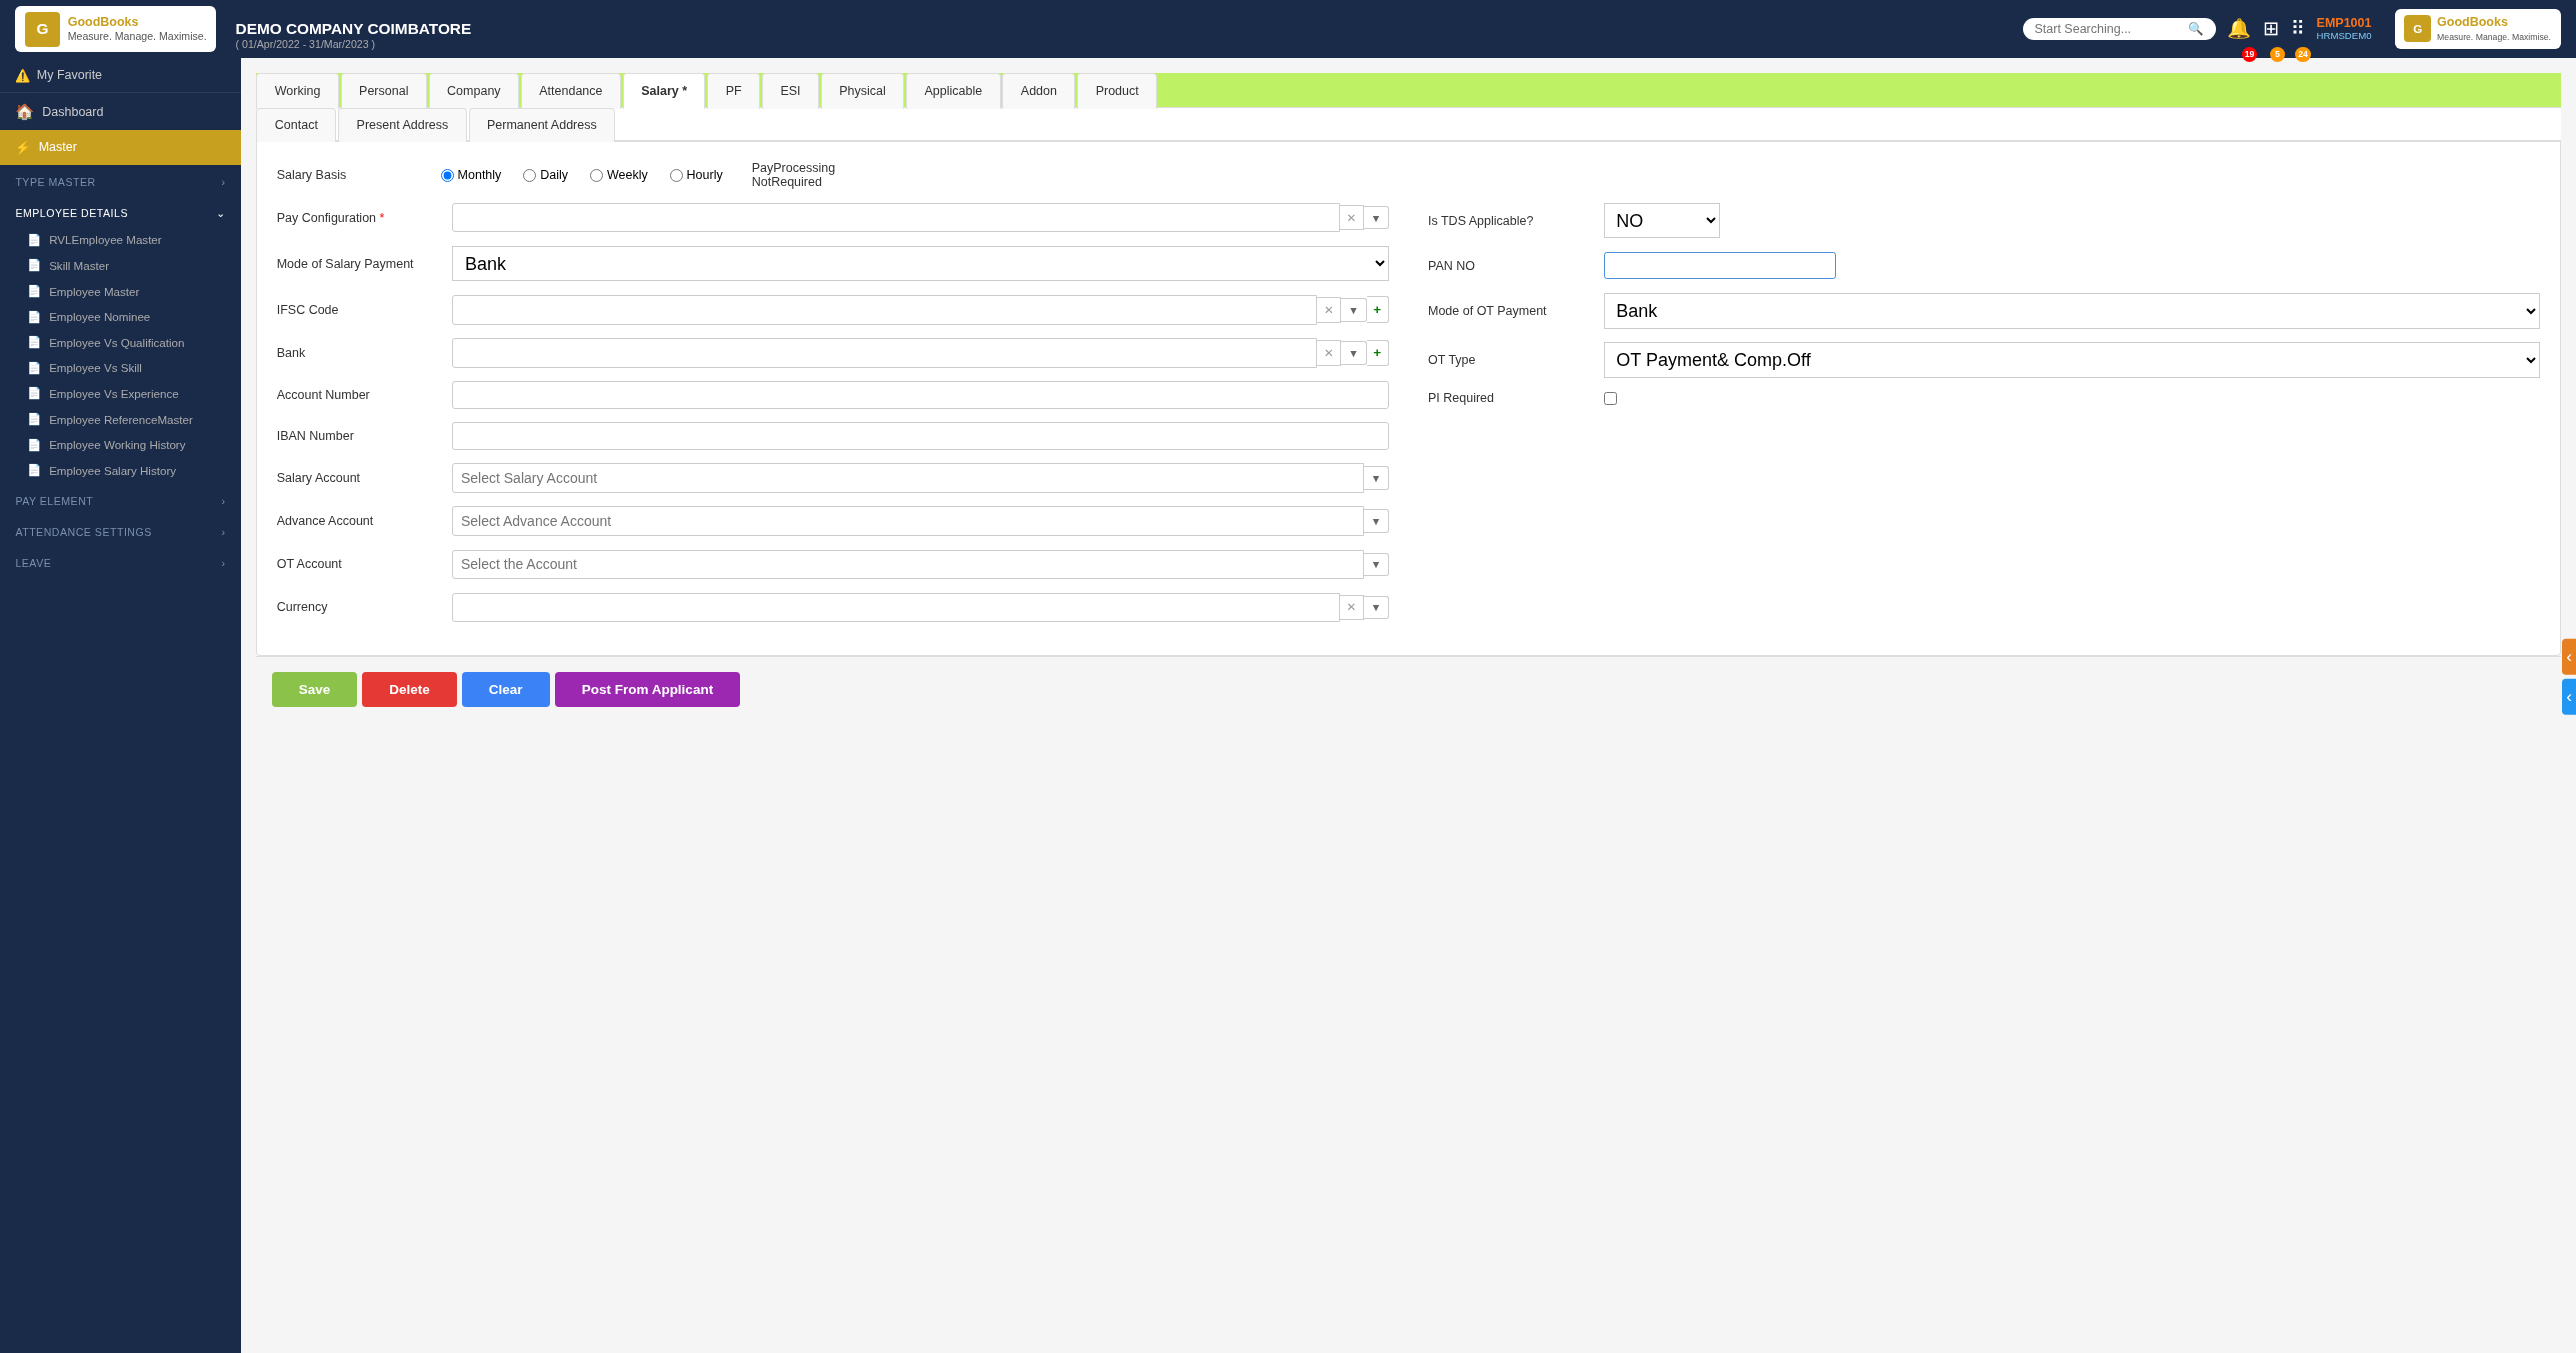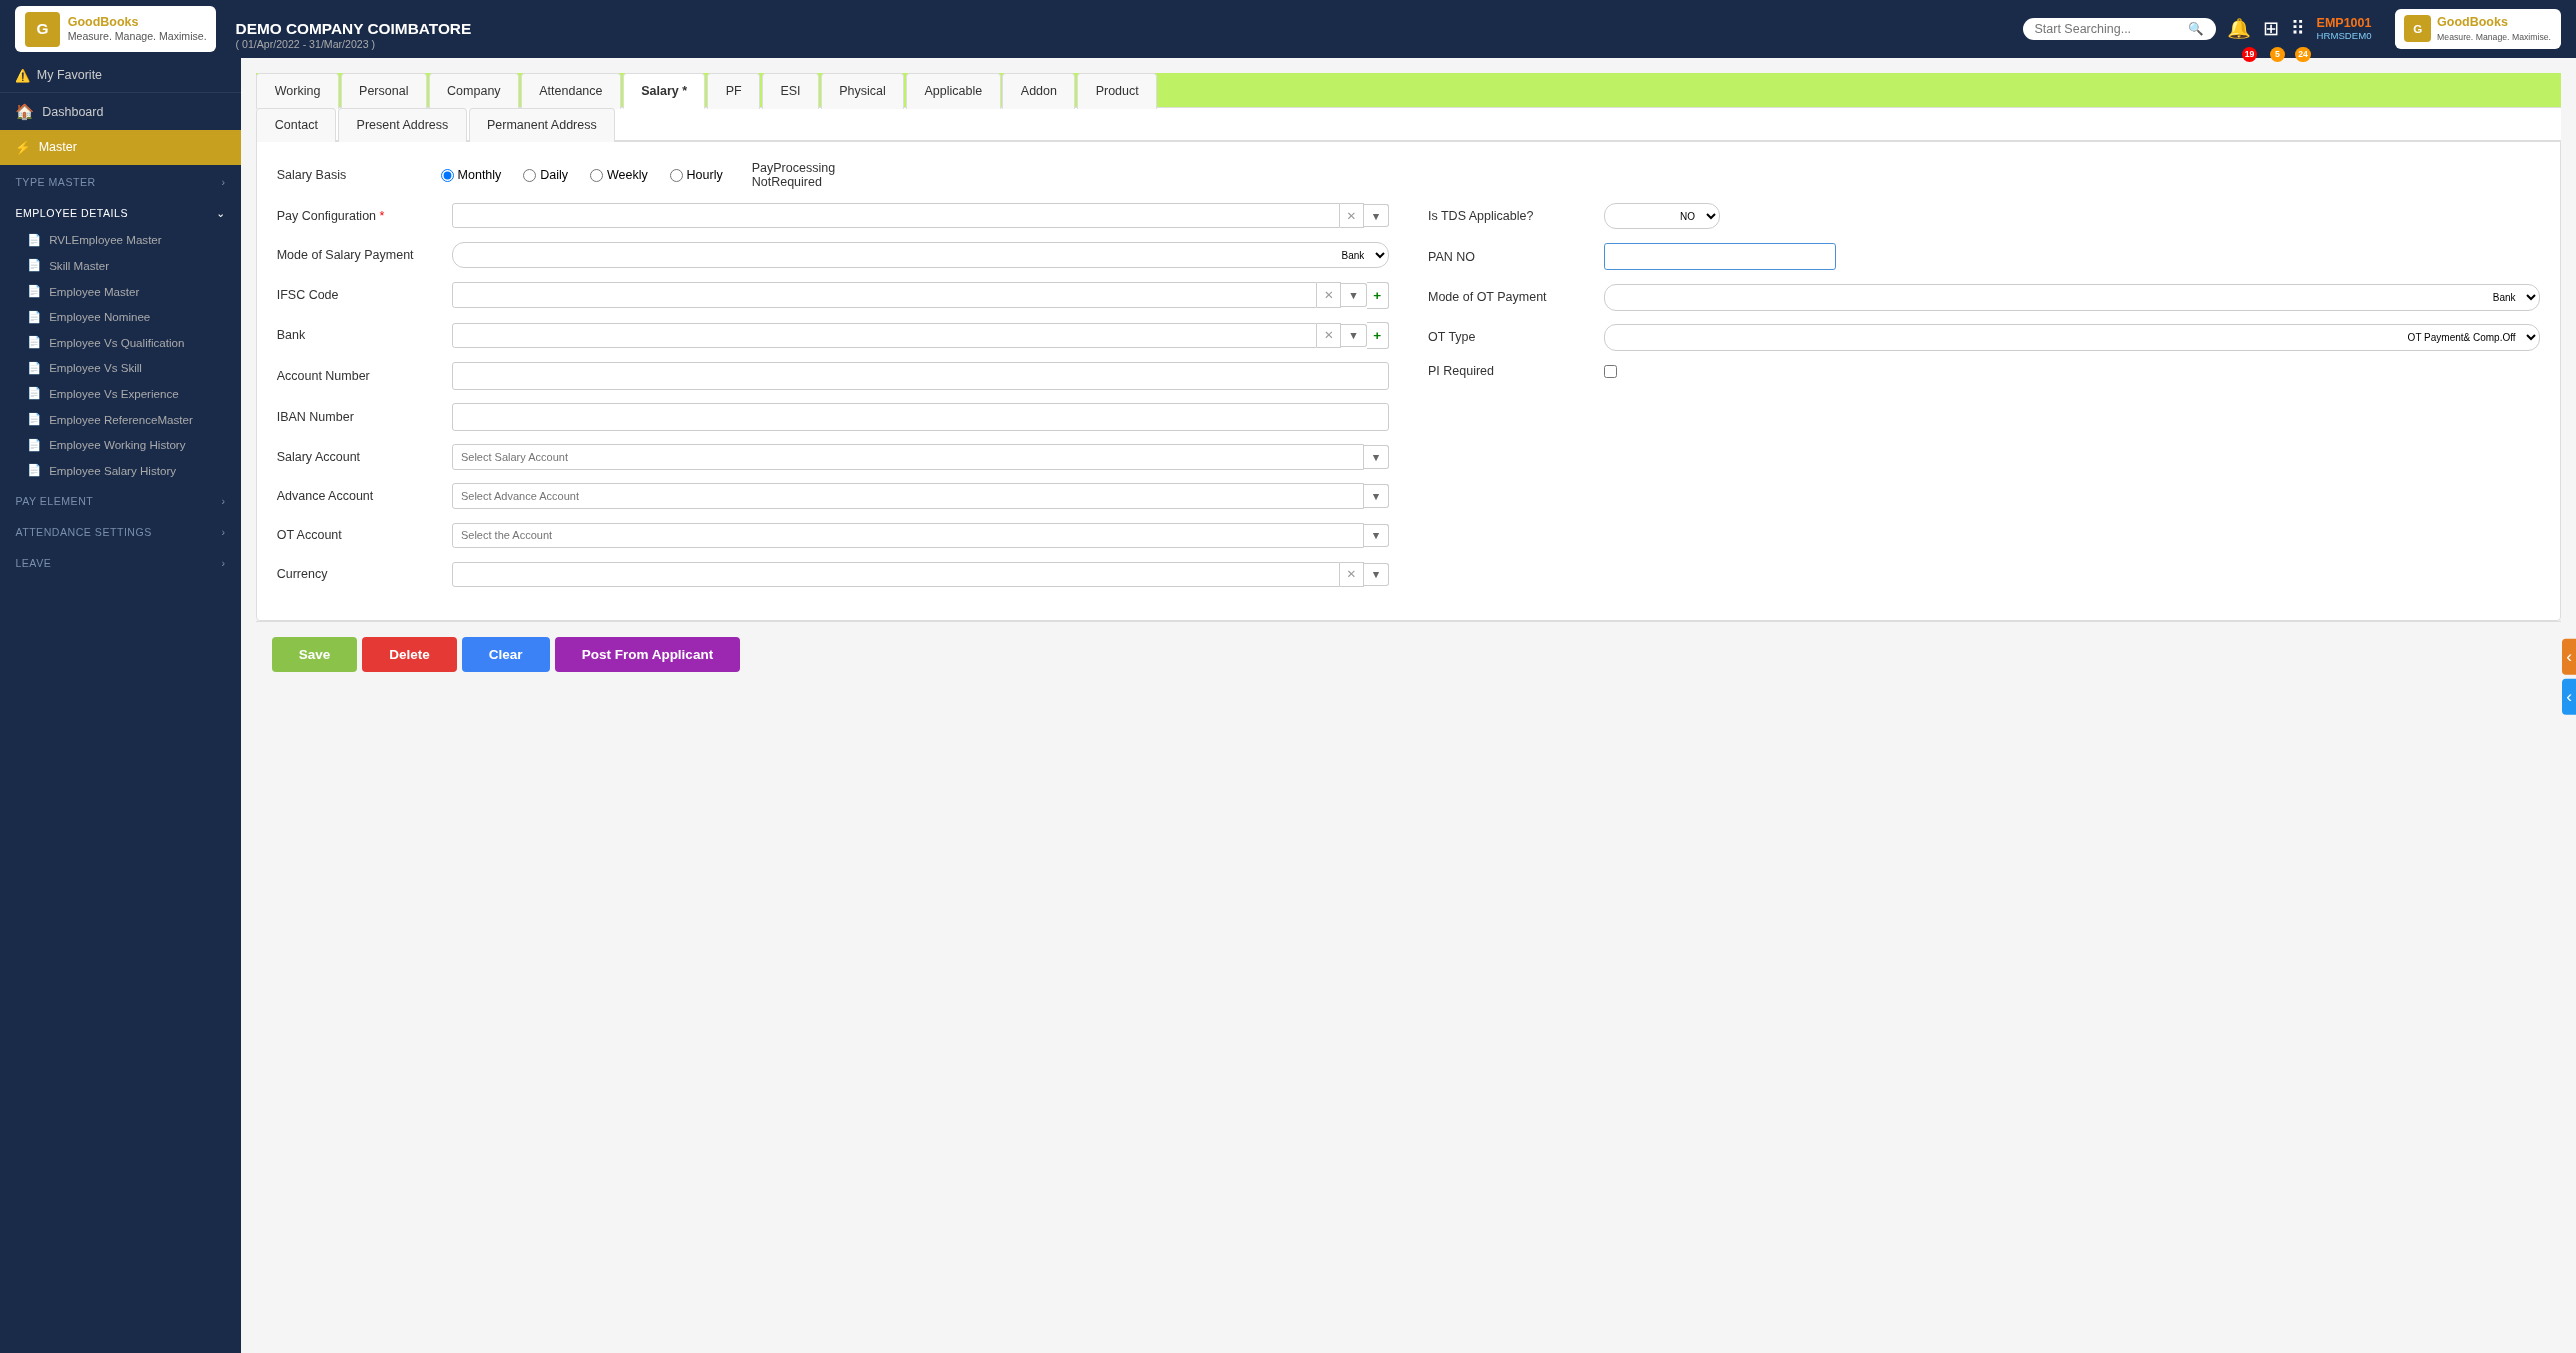--- a/index.html
+++ b/index.html
@@ -45,21 +45,21 @@
     .tab { padding: 9.6px 17.4px; cursor: pointer; font-size: 12.5px; color: #333; border: 1px solid #ddd; border-bottom: none; background: #f8f8f8; margin-right: 1.9px; margin-bottom: -1.9px; border-radius: 3.9px 3.9px 0 0; }
     .tab.active { background: white; border-bottom: 1.9px solid white; color: #333; font-weight: bold; }
     .tabs-row2 { display: flex; background: white; border-bottom: 1px solid #ddd; }
 
     
     .form-panel { background: white; border: 1px solid #ddd; border-radius: 0 0 3.9px 3.9px; padding: 19.3px; }
     .form-row { display: flex; align-items: center; margin-bottom: 13.5px; gap: 11.6px; }
     .form-label { width: 164px; flex-shrink: 0; font-size: 12.5px; color: #333; }
     .form-label.required::after { content: ' *'; color: red; }
     .form-input { flex: 1; border: 1px solid #ccc; border-radius: 2.9px; padding: 5.8px 7.7px; font-size: 12.5px; outline: none; }
-    .form-select { flex: 1; border: 1px solid #ccc; border-radius: 12px; padding: 5.8px 7.7px; font-size: 10px; outline: none; background: white; text-align: right; }
+    .form-select { flex: 1; border: 1px solid #ccc; border-radius: 0; padding: 5.8px 7.7px; font-size: 18px; outline: none; background: white; }
     .radio-label { display: flex; align-items: center; gap: 3.9px; cursor: pointer; font-size: 12.5px; }
 
     
     .form-columns { display: flex; gap: 39px; }
     .form-col { flex: 1; }
     .form-col-right { flex: 1; }
 
     
     .salary-basis-row { display: flex; align-items: center; margin-bottom: 13.5px; }
     .salary-basis-label { width: 164px; font-size: 12.5px; color: #333; }
@@ -73,21 +73,21 @@
     .btn-delete { background: #e53935; color: white; }
     .btn-clear { background: #3b82f6; color: white; }
     .btn-post { background: #9c27b0; color: white; }
 
     
     .side-toggle { position: fixed; right: 0; top: 50%; transform: translateY(-50%); display: flex; flex-direction: column; gap: 3.9px; }
     .side-toggle-btn { background: #e67e22; color: white; border: none; padding: 7.7px 3.9px; cursor: pointer; font-size: 17.4px; writing-mode: horizontal-tb; border-radius: 3.9px 0 0 3.9px; }
     .side-toggle-btn2 { background: #2196f3; color: white; border: none; padding: 7.7px 3.9px; cursor: pointer; font-size: 17.4px; border-radius: 3.9px 0 0 3.9px; }
 
     .input-with-btn { display: flex; align-items: center; flex: 1; }
-    .input-with-btn input { flex: 1; border: 1px solid #ccc; border-radius: 2.9px 0 0 2.9px; padding: 5.8px 7.7px; font-size: 11px; outline: none; }
+    .input-with-btn input { flex: 1; border: 1px solid #ccc; border-radius: 2.9px 0 0 2.9px; padding: 5.8px 7.7px; font-size: 14px; outline: none; }
     .input-with-btn .btn-x { background: white; border: 1px solid #ccc; border-left: none; padding: 4.8px 6.8px; cursor: pointer; color: #999; font-size: 11.6px; }
     .input-with-btn .btn-arr { background: white; border: 1px solid #ccc; border-left: none; padding: 4.8px 6.8px; cursor: pointer; color: #666; font-size: 10.6px; border-radius: 0 2.9px 2.9px 0; }
     .input-with-btn .btn-green { background: white; border: 1px solid #ccc; border-left: none; padding: 4.8px 6.8px; cursor: pointer; color: green; font-weight: bold; font-size: 13.5px; border-radius: 0 2.9px 2.9px 0; }
   </style>
 </head>
 <body>
 
 <div class="app-container">
 
   <div class="top-bar">

